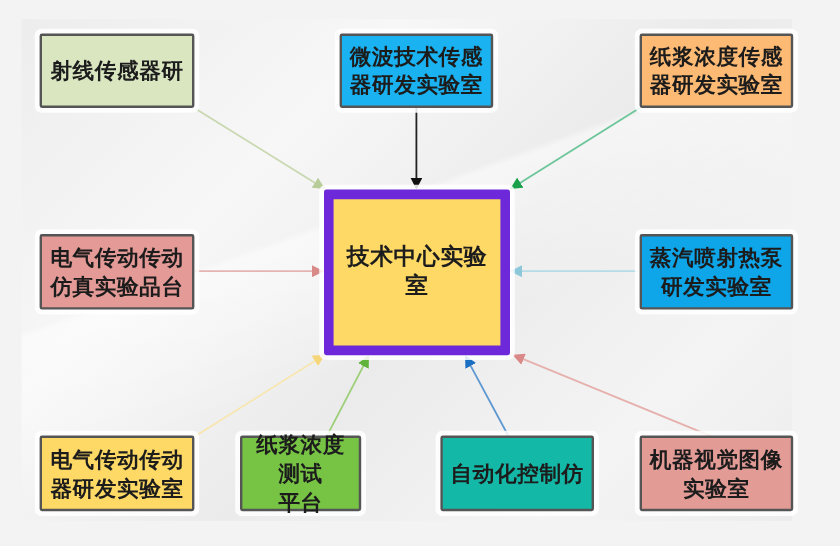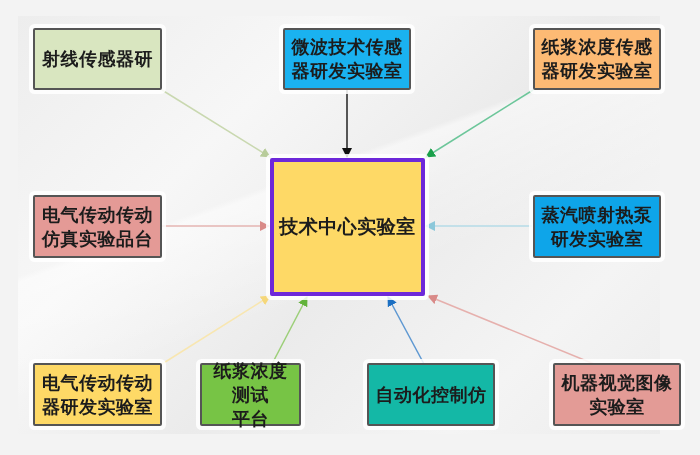--- a/index.html
+++ b/index.html
@@ -27,21 +27,21 @@
       font-size: 18px;
       line-height: 24px;
       color: #1c1c1c;
       letter-spacing: 0.5px;
       padding: 2px 4px;
       box-shadow: 0 0 0 4px rgba(255,255,255,0.85);
       font-family: Liberation Serif, serif;
     }
     .center {
       font-size: 19px;
-      border: 4px solid #6d28d9;
+      border: 8px solid #6d28d9;
     }
   </style>
 </head>
 <body>
 
 <div class="panel"></div>
 <div class="facet1"></div>
 
 <svg class="wires" width="700" height="455" viewBox="0 0 700 455">
   <defs>
@@ -113,15 +113,15 @@
 </div>
 
 <div class="node" style="left:200px; top:363px; width:101px; height:63px; background:#77c445;">
   <span><span>纸浆浓度测试</span><br><span>平台</span></span>
 </div>
 
 <div class="node" style="left:367px; top:363px; width:128px; height:63px; background:#14b8a6;">
   <span><span>自动化控制仿</span><br></span>
 </div>
 
-<div class="node" style="left:533px; top:363px; width:128px; height:63px; background:#e39b96;margin-left:20px;">
+<div class="node" style="left:533px; top:363px; width:128px; height:63px; background:#e39b96;">
   <span><span>机器视觉图像</span><br><span>实验室</span></span>
 </div>
 
 </body></html>

